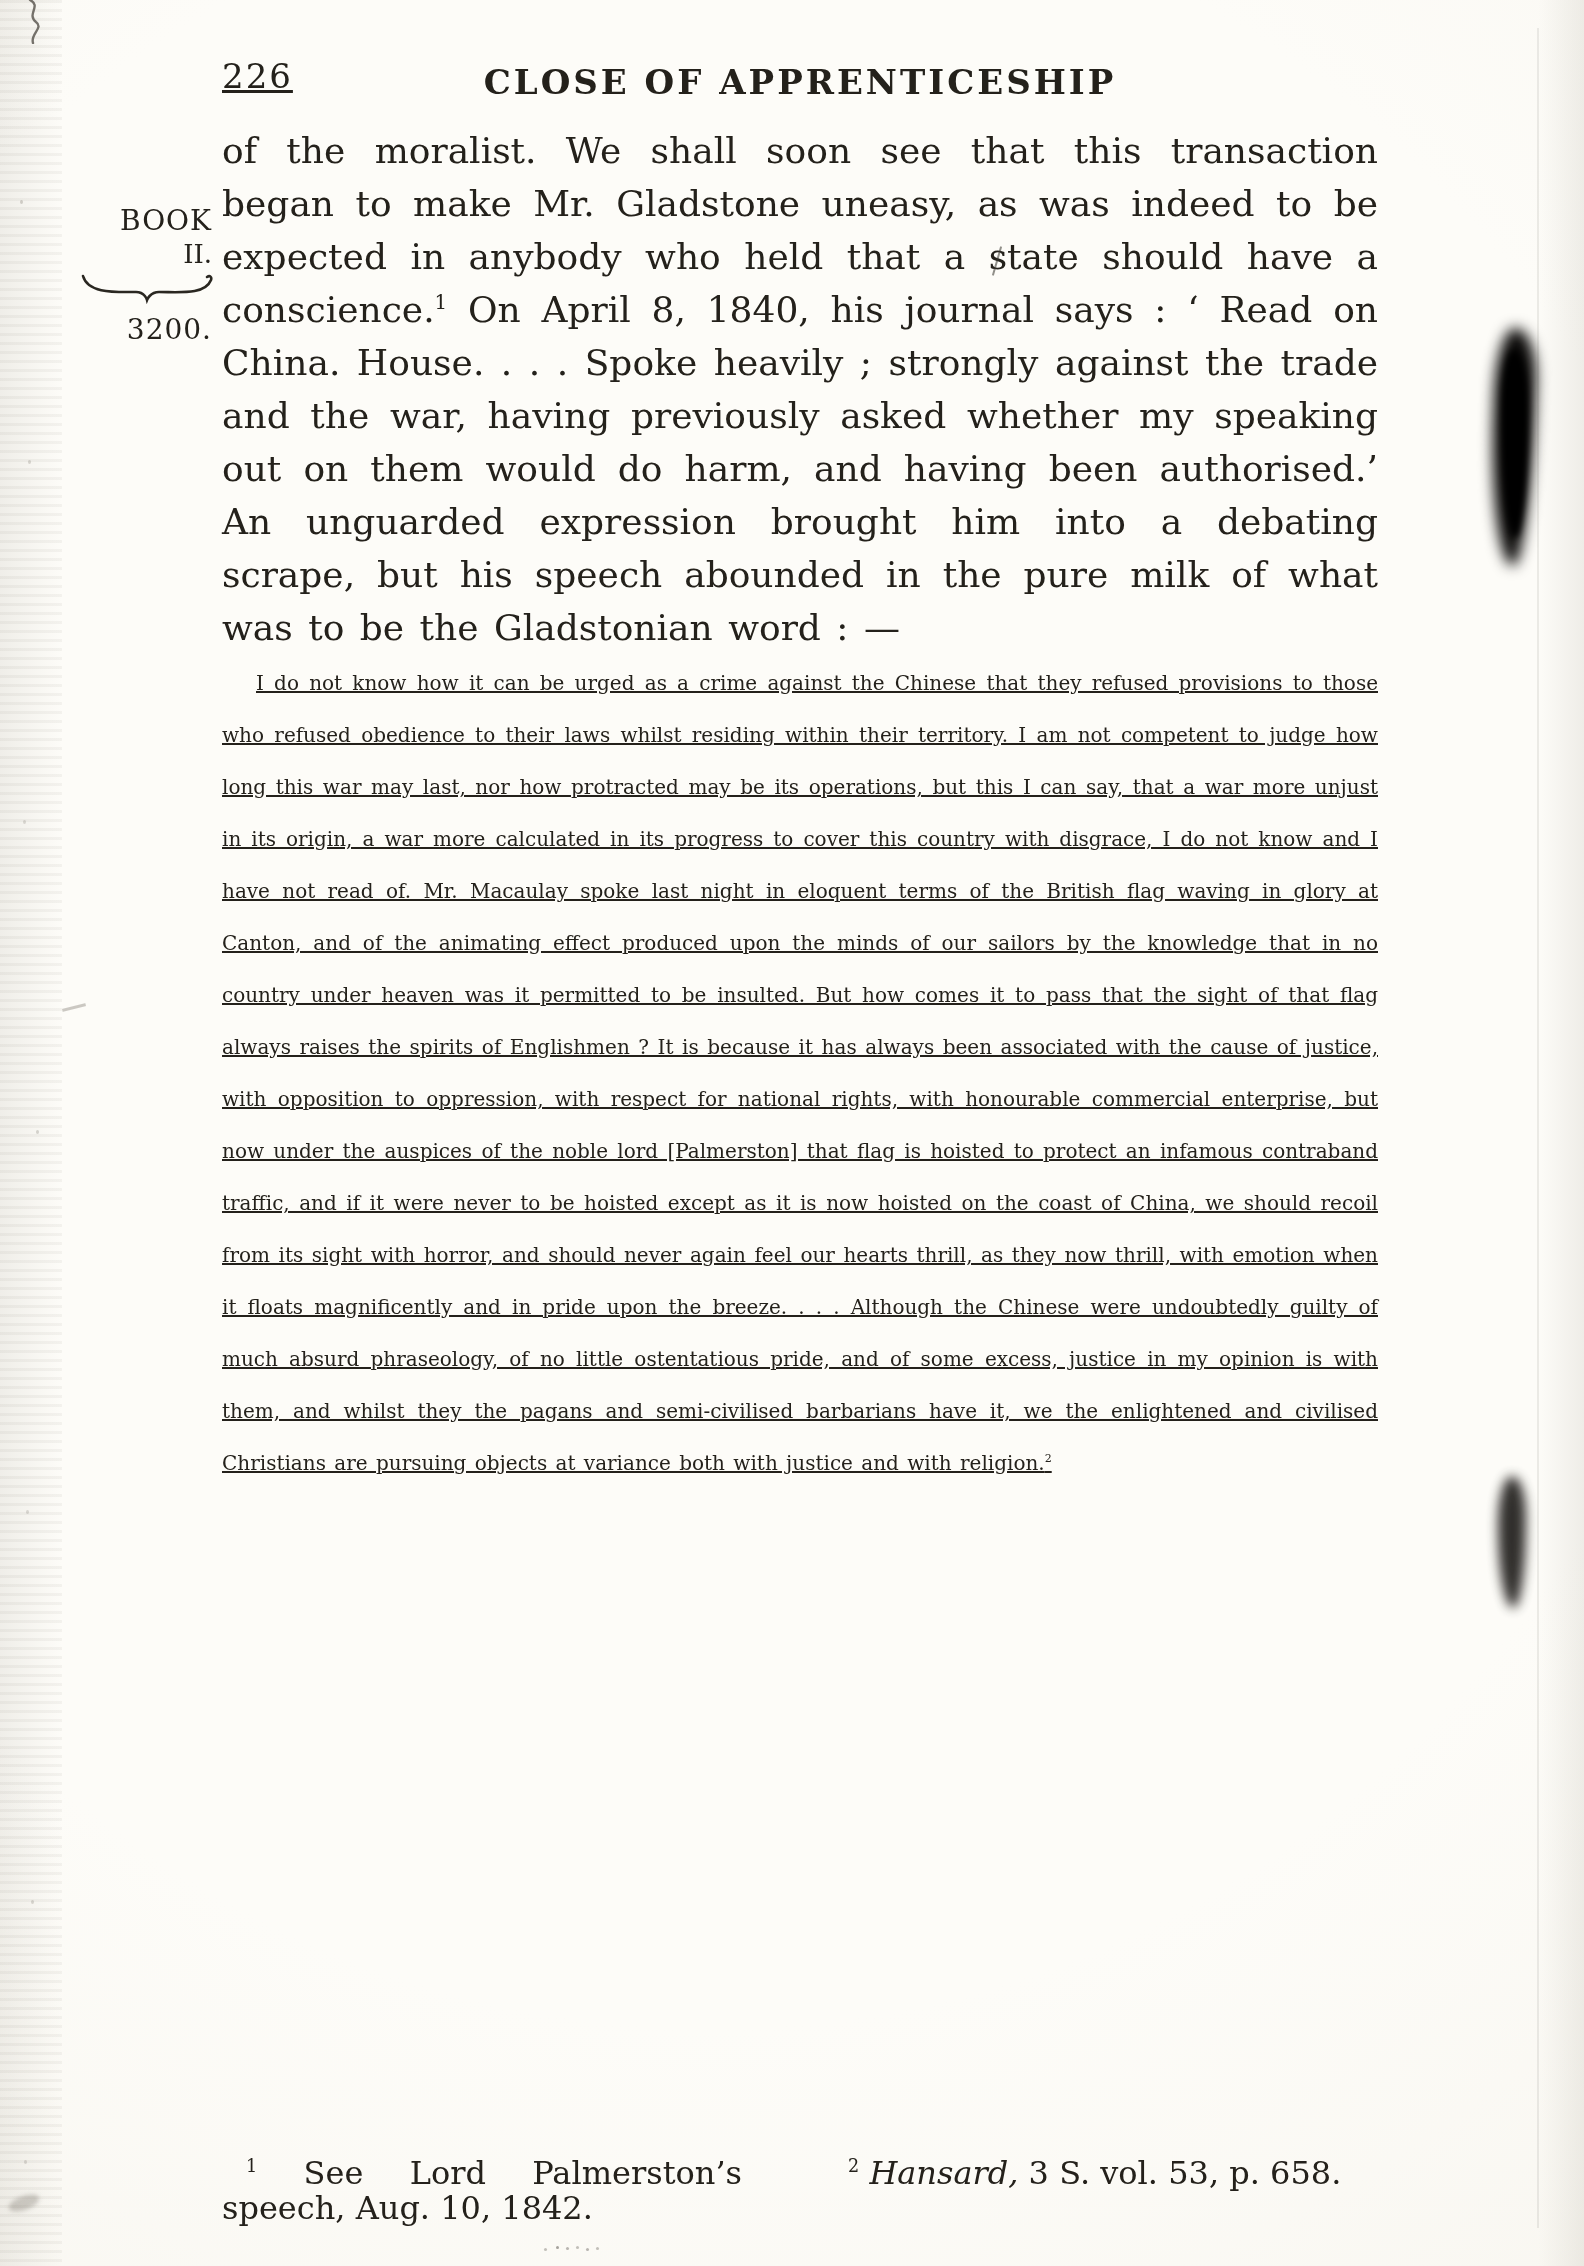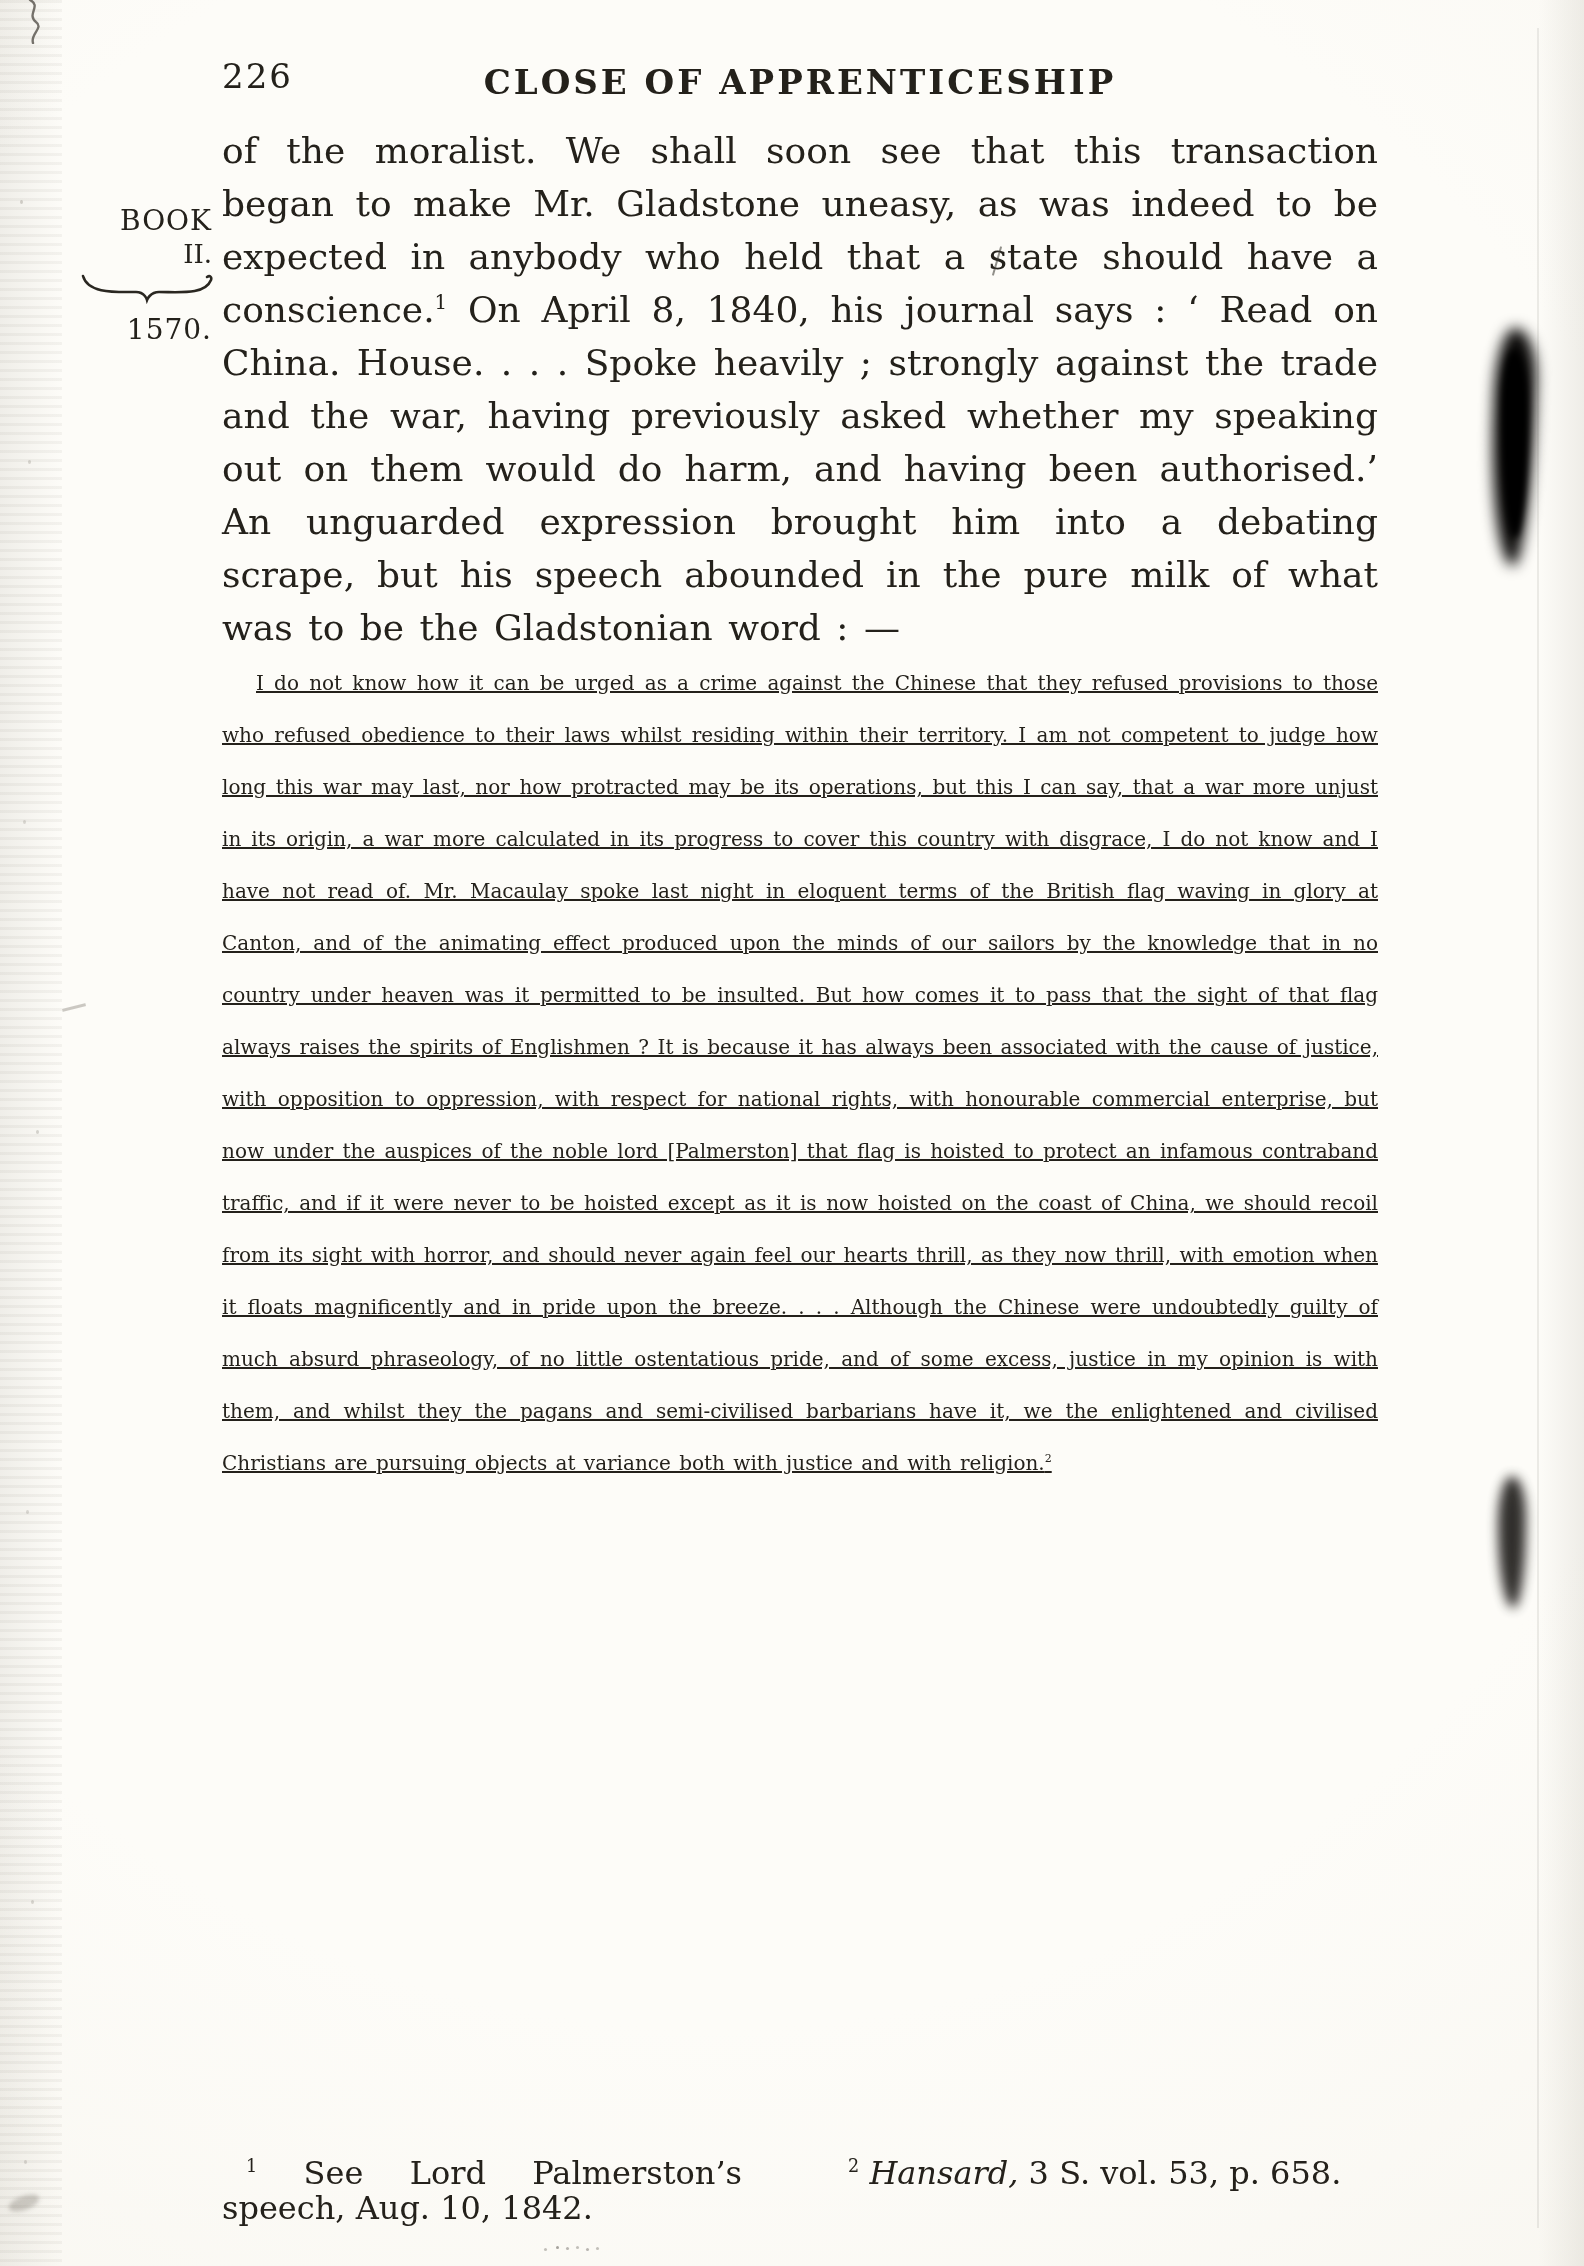--- a/index.html
+++ b/index.html
@@ -7,21 +7,21 @@
   body {
     width:1584px; height:2266px;
     position:relative; overflow:hidden;
     background: radial-gradient(ellipse 130% 95% at 45% 42%, #fdfcf8 50%, #f8f6f0 80%, #efece4 100%);
     font-family:"DejaVu Serif","Liberation Serif",serif;
     color:var(--ink,#24211b);
   }
   
   .pagenum {
     position:absolute; left:222px; top:56px;
-    font-size:34px; letter-spacing:2px;
+    font-size:34px; letter-spacing:2px;text-decoration:underline;
   }
   .runhead {
     position:absolute; left:222px; top:62px; width:1156px;
     text-align:center; font-size:34px; font-weight:bold; letter-spacing:3px;
   }
   
   .sidenote { position:absolute; left:78px; top:160px; width:134px; text-align:right;margin-top:44px; }
   .sidenote .book { font-size:28px; letter-spacing:1px; }
   .sidenote .numeral { font-size:26px; margin-top:2px; }
   .sidenote .brace { display:block; margin:2px auto 0; }
@@ -116,21 +116,21 @@
 
 <span class="pagenum">226</span>
 <span class="runhead">CLOSE OF APPRENTICESHIP</span>
 
 <aside class="sidenote">
   <div class="book">BOOK</div>
   <div class="numeral">II.</div>
   <svg class="brace" width="140" height="34" viewBox="0 0 140 34">
     <path d="M5,5 C10,23 38,21 58,21 C67,21 69,29 69,29 C69,29 72,21 81,21 C102,21 127,24 133,9 C134,6 132,4 129,6" fill="none" stroke="#2a2721" stroke-width="2.6" stroke-linecap="round"></path>
   </svg>
-  <div class="year">1570.</div>
+  <div class="year">3200.</div>
 </aside>
 
 <main class="text-col">
   <p class="para"><span>of the moralist.  We shall soon see that this transaction began to make Mr. Gladstone uneasy, as was indeed to be expected in anybody who held that a state should have a conscience.</span><sup class="ref">1</sup><span>  On April 8, 1840, his journal says : ‘ Read on China.  House. . . .  Spoke heavily ; strongly against the trade and the war, having previously asked whether my speaking out on them would do harm, and having been authorised.’  An unguarded expression brought him into a debating scrape, but his speech abounded in the pure milk of what was to be the Gladstonian word : —</span></p>
   <p class="quote"><span>I do not know how it can be urged as a crime against the Chinese that they refused provisions to those who refused obedience to their laws whilst residing within their territory.  I am not competent to judge how long this war may last, nor how protracted may be its operations, but this I can say, that a war more unjust in its origin, a war more calculated in its progress to cover this country with disgrace, I do not know and I have not read of.  Mr. Macaulay spoke last night in eloquent terms of the British flag waving in glory at Canton, and of the animating effect produced upon the minds of our sailors by the knowledge that in no country under heaven was it permitted to be insulted.  But how comes it to pass that the sight of that flag always raises the spirits of Englishmen ?  It is because it has always been associated with the cause of justice, with opposition to oppression, with respect for national rights, with honourable commercial enterprise, but now under the auspices of the noble lord [Palmerston] that flag is hoisted to protect an infamous contraband traffic, and if it were never to be hoisted except as it is now hoisted on the coast of China, we should recoil from its sight with horror, and should never again feel our hearts thrill, as they now thrill, with emotion when it floats magnificently and in pride upon the breeze. . . .  Although the Chinese were undoubtedly guilty of much absurd phraseology, of no little ostentatious pride, and of some excess, justice in my opinion is with them, and whilst they the pagans and semi-civilised barbarians have it, we the enlightened and civilised Christians are pursuing objects at variance both with justice and with religion.</span><sup class="ref">2</sup></p>
 </main>
 
 <div class="fn fn-left"><sup class="ref">1</sup><span> See Lord Palmerston’s speech, Aug. 10, 1842.</span></div>
 <div class="fn fn-right"><sup class="ref">2</sup><i> Hansard,</i><span> 3 S. vol. 53, p. 658.</span></div>
 

